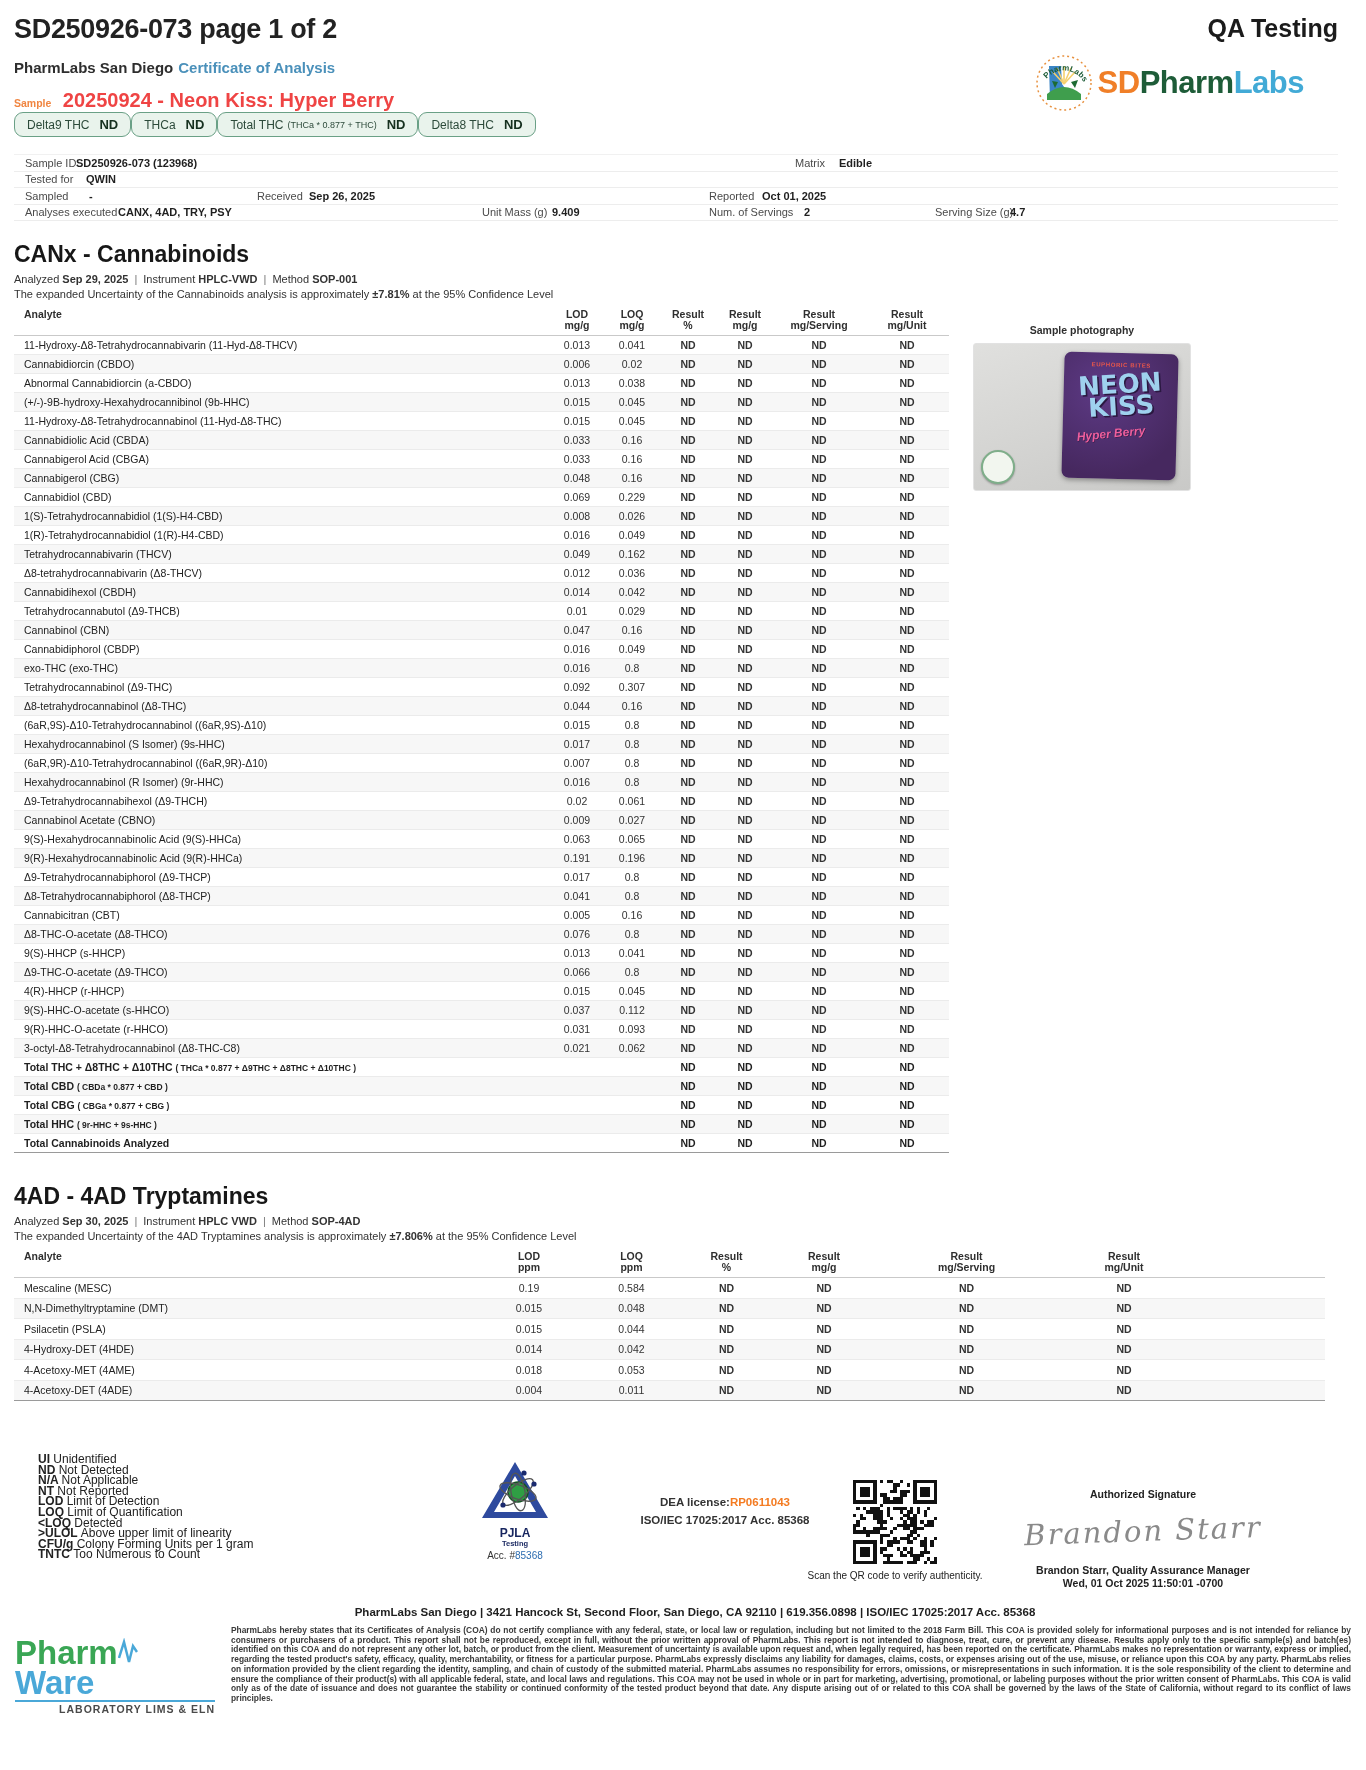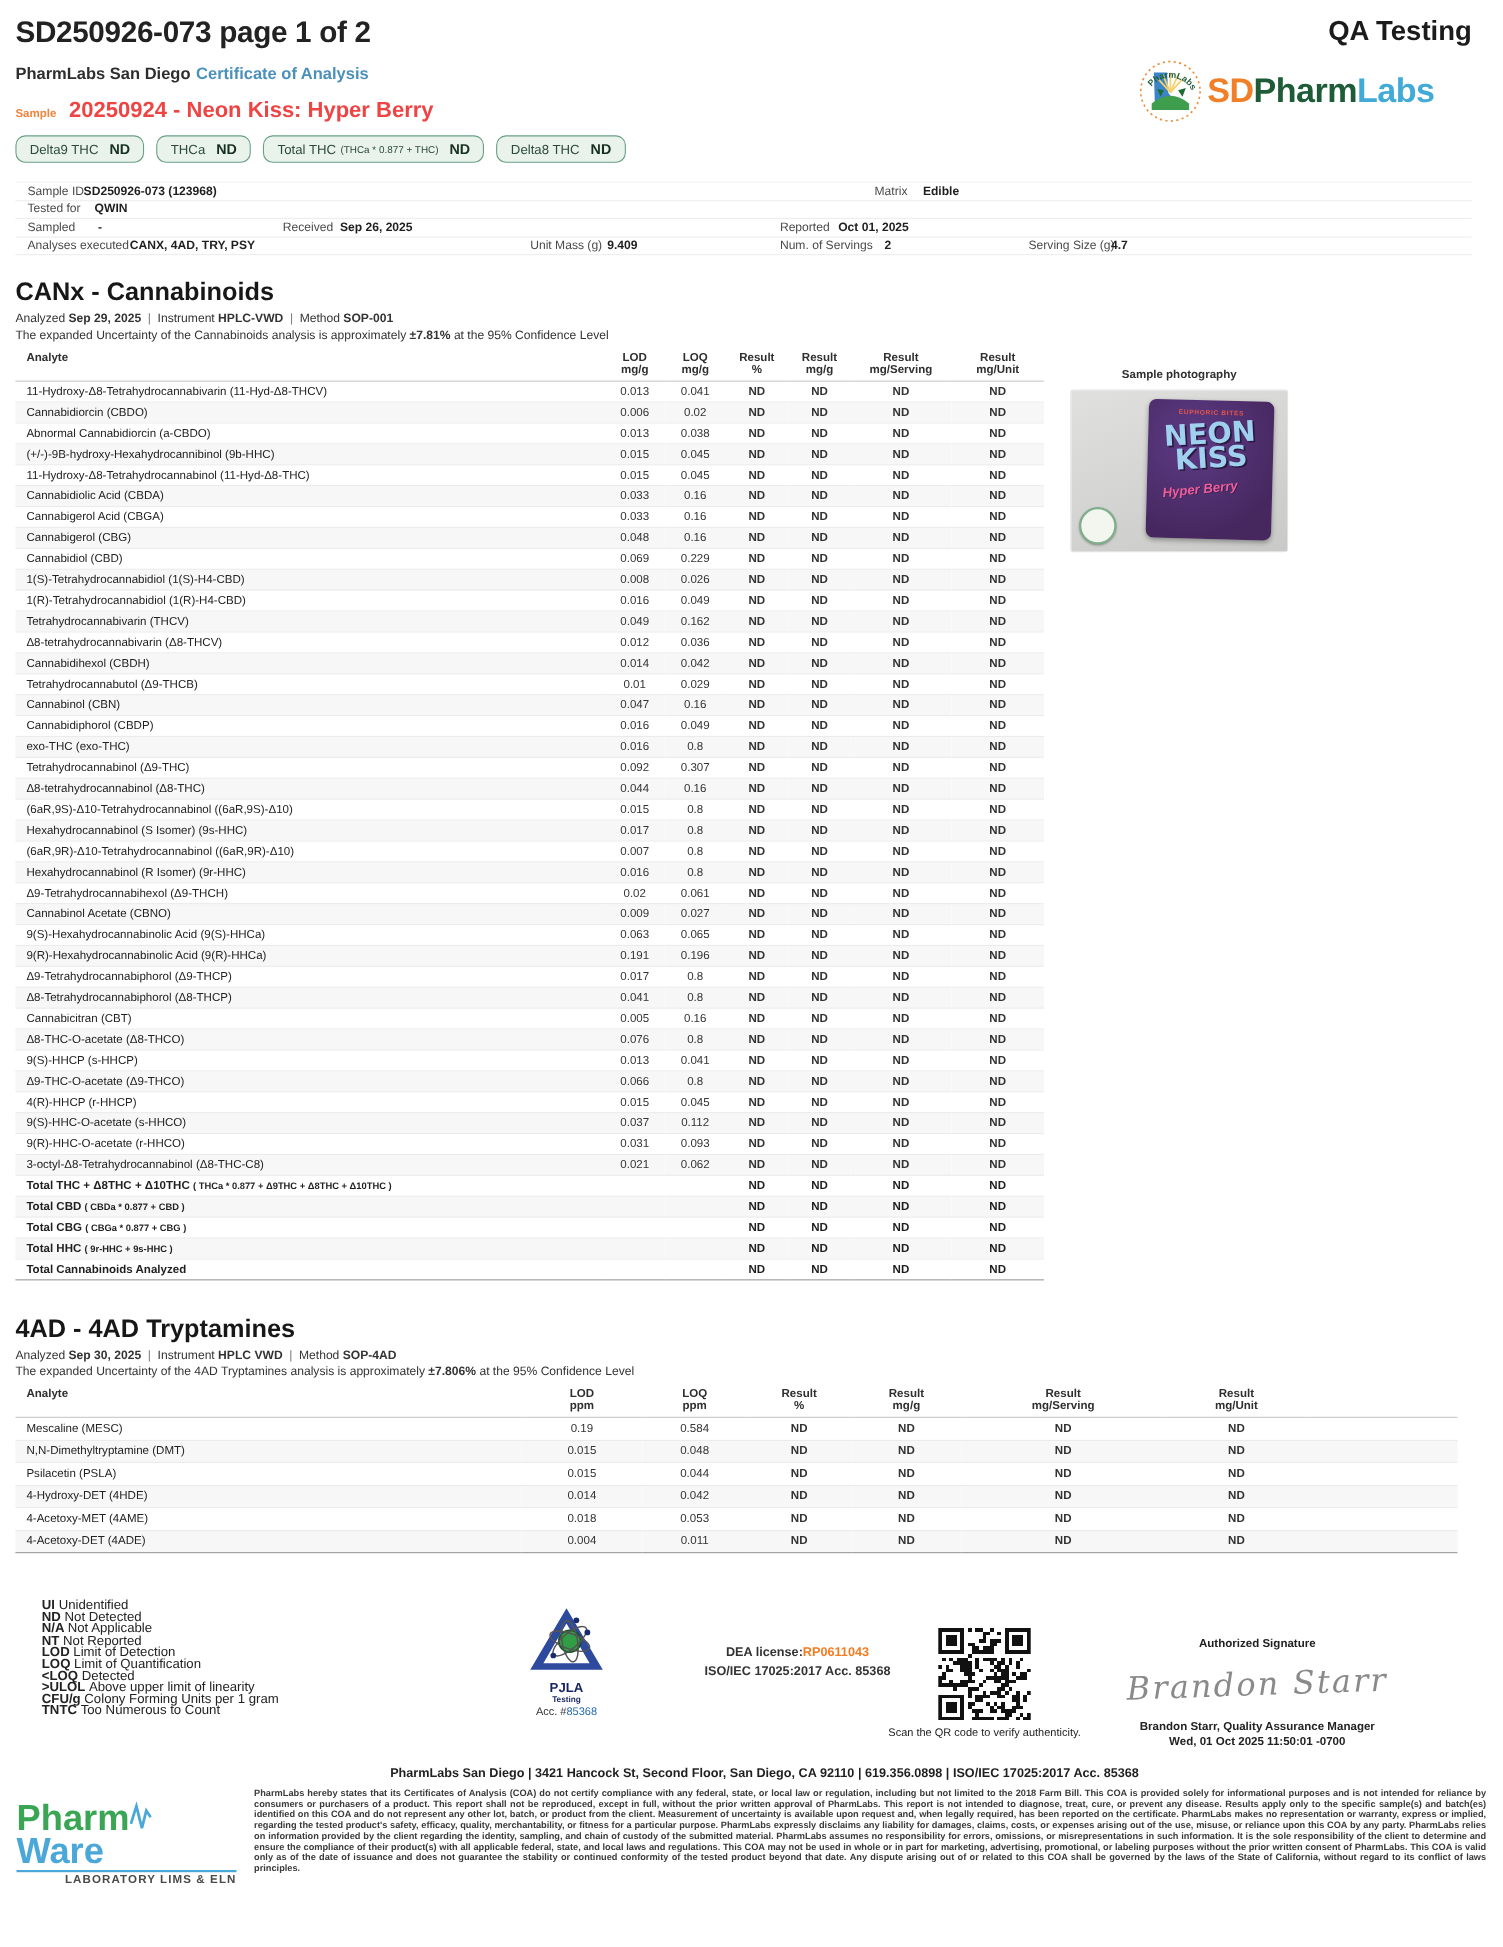--- a/index.html
+++ b/index.html
@@ -16,21 +16,21 @@
   .brandline .coa{color:#4a90ba;margin-left:5px;font-weight:bold;}
 
   .logo{position:absolute;top:54px;right:62px;display:flex;align-items:center;gap:5px;}
   .logo-text{font-size:31px;font-weight:bold;letter-spacing:-.5px;}
   .lt-sd{color:#f07f28}.lt-pharm{color:#1e5c38}.lt-labs{color:#42aad6}
 
   .sampleline{margin-top:13px;}
   .sample-label{color:#f08540;font-size:10.5px;font-weight:bold;margin-right:7px;}
   .sample-name{font-size:20px;font-weight:bold;color:#ef4444;}
 
-  .badges{display:flex;gap:11px;margin-top:11px;}
+  .badges{display:flex;}
   .badge{border:1.5px solid #6aa086;background:#e9f3ec;border-radius:9px;
          padding:4px 12px;display:flex;align-items:center;font-size:12px;color:#2c4a3a;}
   .badge .sub{font-size:9px;margin-left:4px;color:#2c4a3a;}
   .badge .val{font-weight:bold;font-size:13px;color:#16301f;margin-left:10px;}
 
   
   .meta{margin-top:17px;}
   .meta-row{position:relative;height:15.5px;border-bottom:1px solid #ededed;font-size:11px;}
   .meta-row:first-child{border-top:1px solid #f1f1f1;}
   .meta-row span{position:absolute;top:1.5px;white-space:nowrap;}
@@ -72,21 +72,21 @@
   #canx-table .col3{width:58px}#canx-table .col4{width:56px}
   #canx-table .col5{width:92px}#canx-table .col6{width:84px}
   
   #tryp-table .col0{width:460px}#tryp-table .col1{width:110px}
   #tryp-table .col2{width:95px}#tryp-table .col3{width:95px}
   #tryp-table .col4{width:100px}#tryp-table .col5{width:185px}
   #tryp-table .col6{width:130px}#tryp-table .filler{width:136px;border-bottom:1px solid #ebebeb;}
   #tryp-table th.filler{border-bottom:1px solid #c9c9c9;}
 
   
-  .photo-col{width:198px;margin-left:24px;}
+  .photo-col{width:218px;margin-left:24px;}
   .photo-h{font-size:10.5px;font-weight:bold;color:#2f2f2f;text-align:center;
            height:27px;display:flex;align-items:flex-end;justify-content:center;padding-bottom:7px;}
   .photo-box{border:1px solid #e2e2e2;border-radius:3px;height:146px;
              background:linear-gradient(160deg,#e0e0de,#c9c9c7);position:relative;overflow:hidden;}
   .pouch{position:absolute;right:13px;top:9px;width:114px;height:126px;border-radius:7px;
          background:radial-gradient(circle at 35% 30%,#5d3a85,#46285f 75%);
          transform:rotate(1.5deg);box-shadow:0 2px 5px rgba(0,0,0,.35);}
   .pouch .pbrand{color:#e8564b;font-size:6px;font-weight:bold;text-align:center;
                  margin-top:9px;letter-spacing:.6px;}
   .pouch .neon{color:#9fd1ee;font-size:26px;font-weight:bold;line-height:.85;text-align:center;

